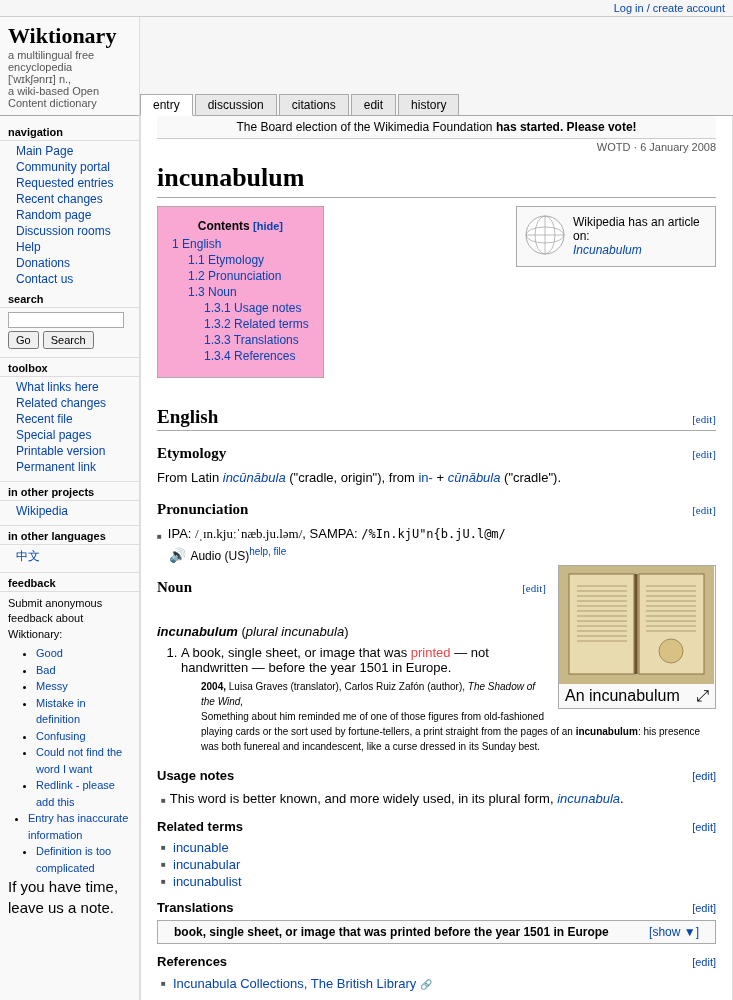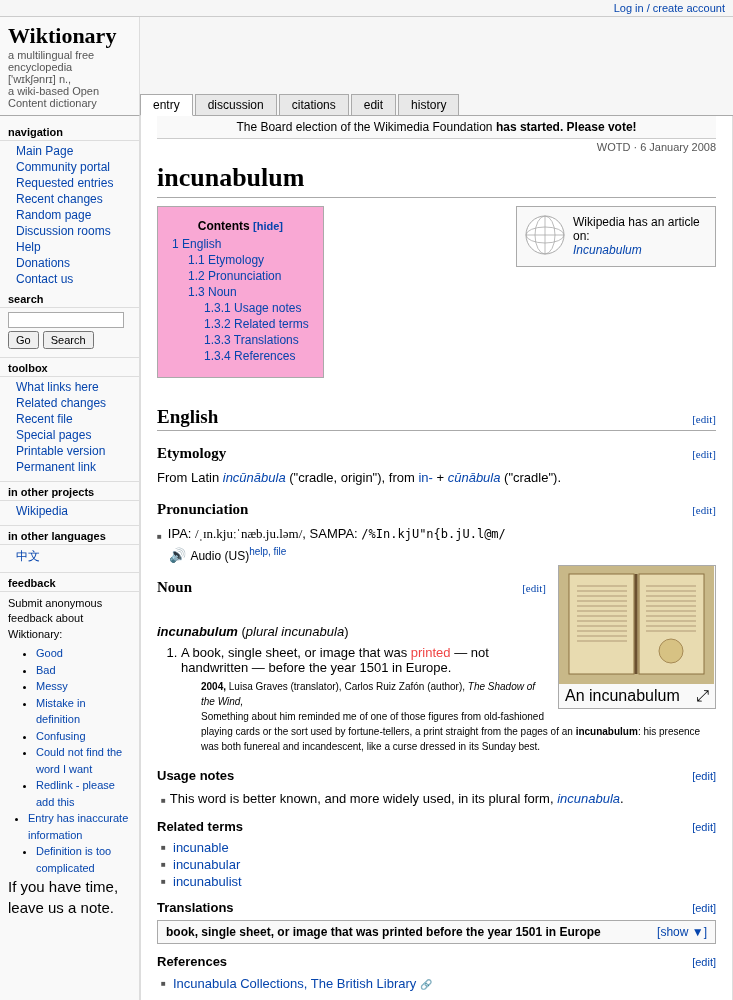--- a/index.html
+++ b/index.html
@@ -78,21 +78,21 @@
     
     .book-image { float: right; border: 1px solid #aaa; margin: 0 0 8px 12px; text-align: center; background: #f9f9f9; }
     .plural-note { font-style: italic; }
 
     
     .related-list { padding-left: 0; list-style: none; }
     .related-item { padding: 1px 0 1px 16px; position: relative; }
     .related-item::before { content: '■'; position: absolute; left: 4px; font-size: 8px; top: 4px; color: #555; }
 
     
-    .trans-box { border: 1px solid #aaa; background: #f9f9f9; padding: 4px 8px; font-size: 12px; display: flex; justify-content: space-between; align-items: center; }
+    .trans-box { border: 1px solid #aaa; background: #f9f9f9; padding: 4px 16px; font-size: 12px; display: flex; justify-content: space-between; align-items: center; }
     .trans-text { font-weight: bold; font-size: 12px; }
     .trans-show { font-size: 12px; color: #0645ad; cursor: pointer; }
 
     
     .ref-list { padding-left: 0; list-style: none; }
     .ref-item { padding: 2px 0 2px 16px; position: relative; }
     .ref-item::before { content: '■'; position: absolute; left: 4px; font-size: 8px; top: 5px; color: #555; }
 
     
     .bullet-item { display: flex; align-items: flex-start; gap: 4px; padding: 2px 0; }

